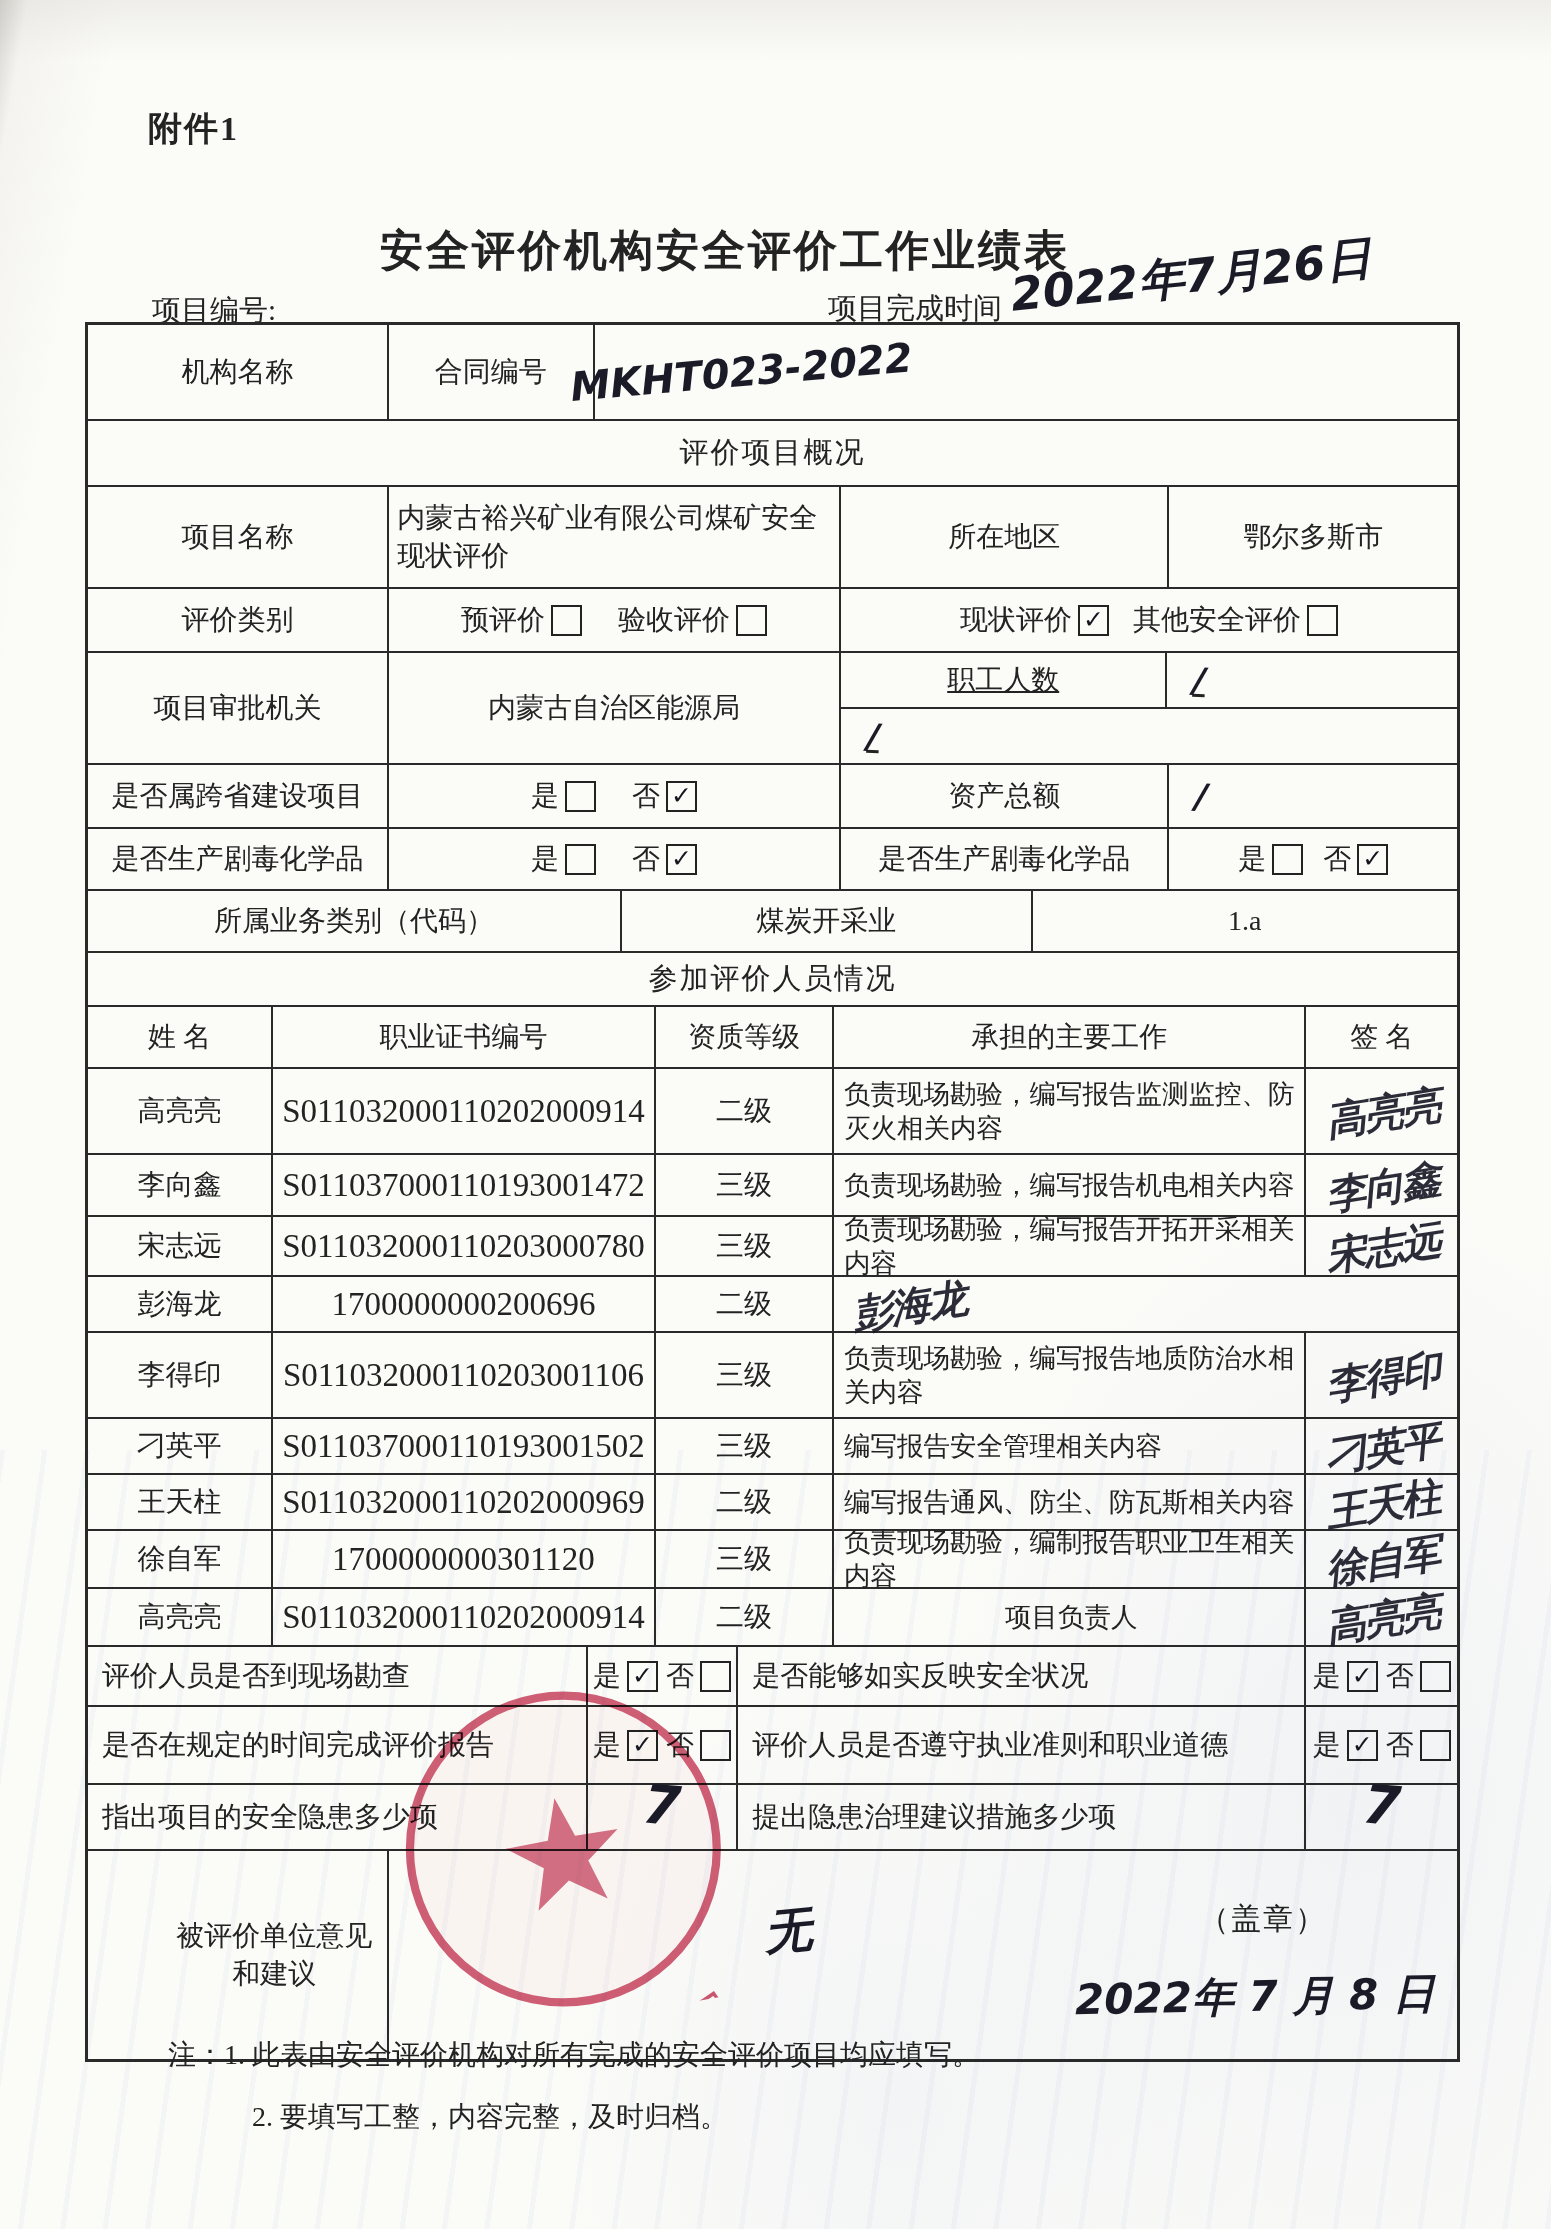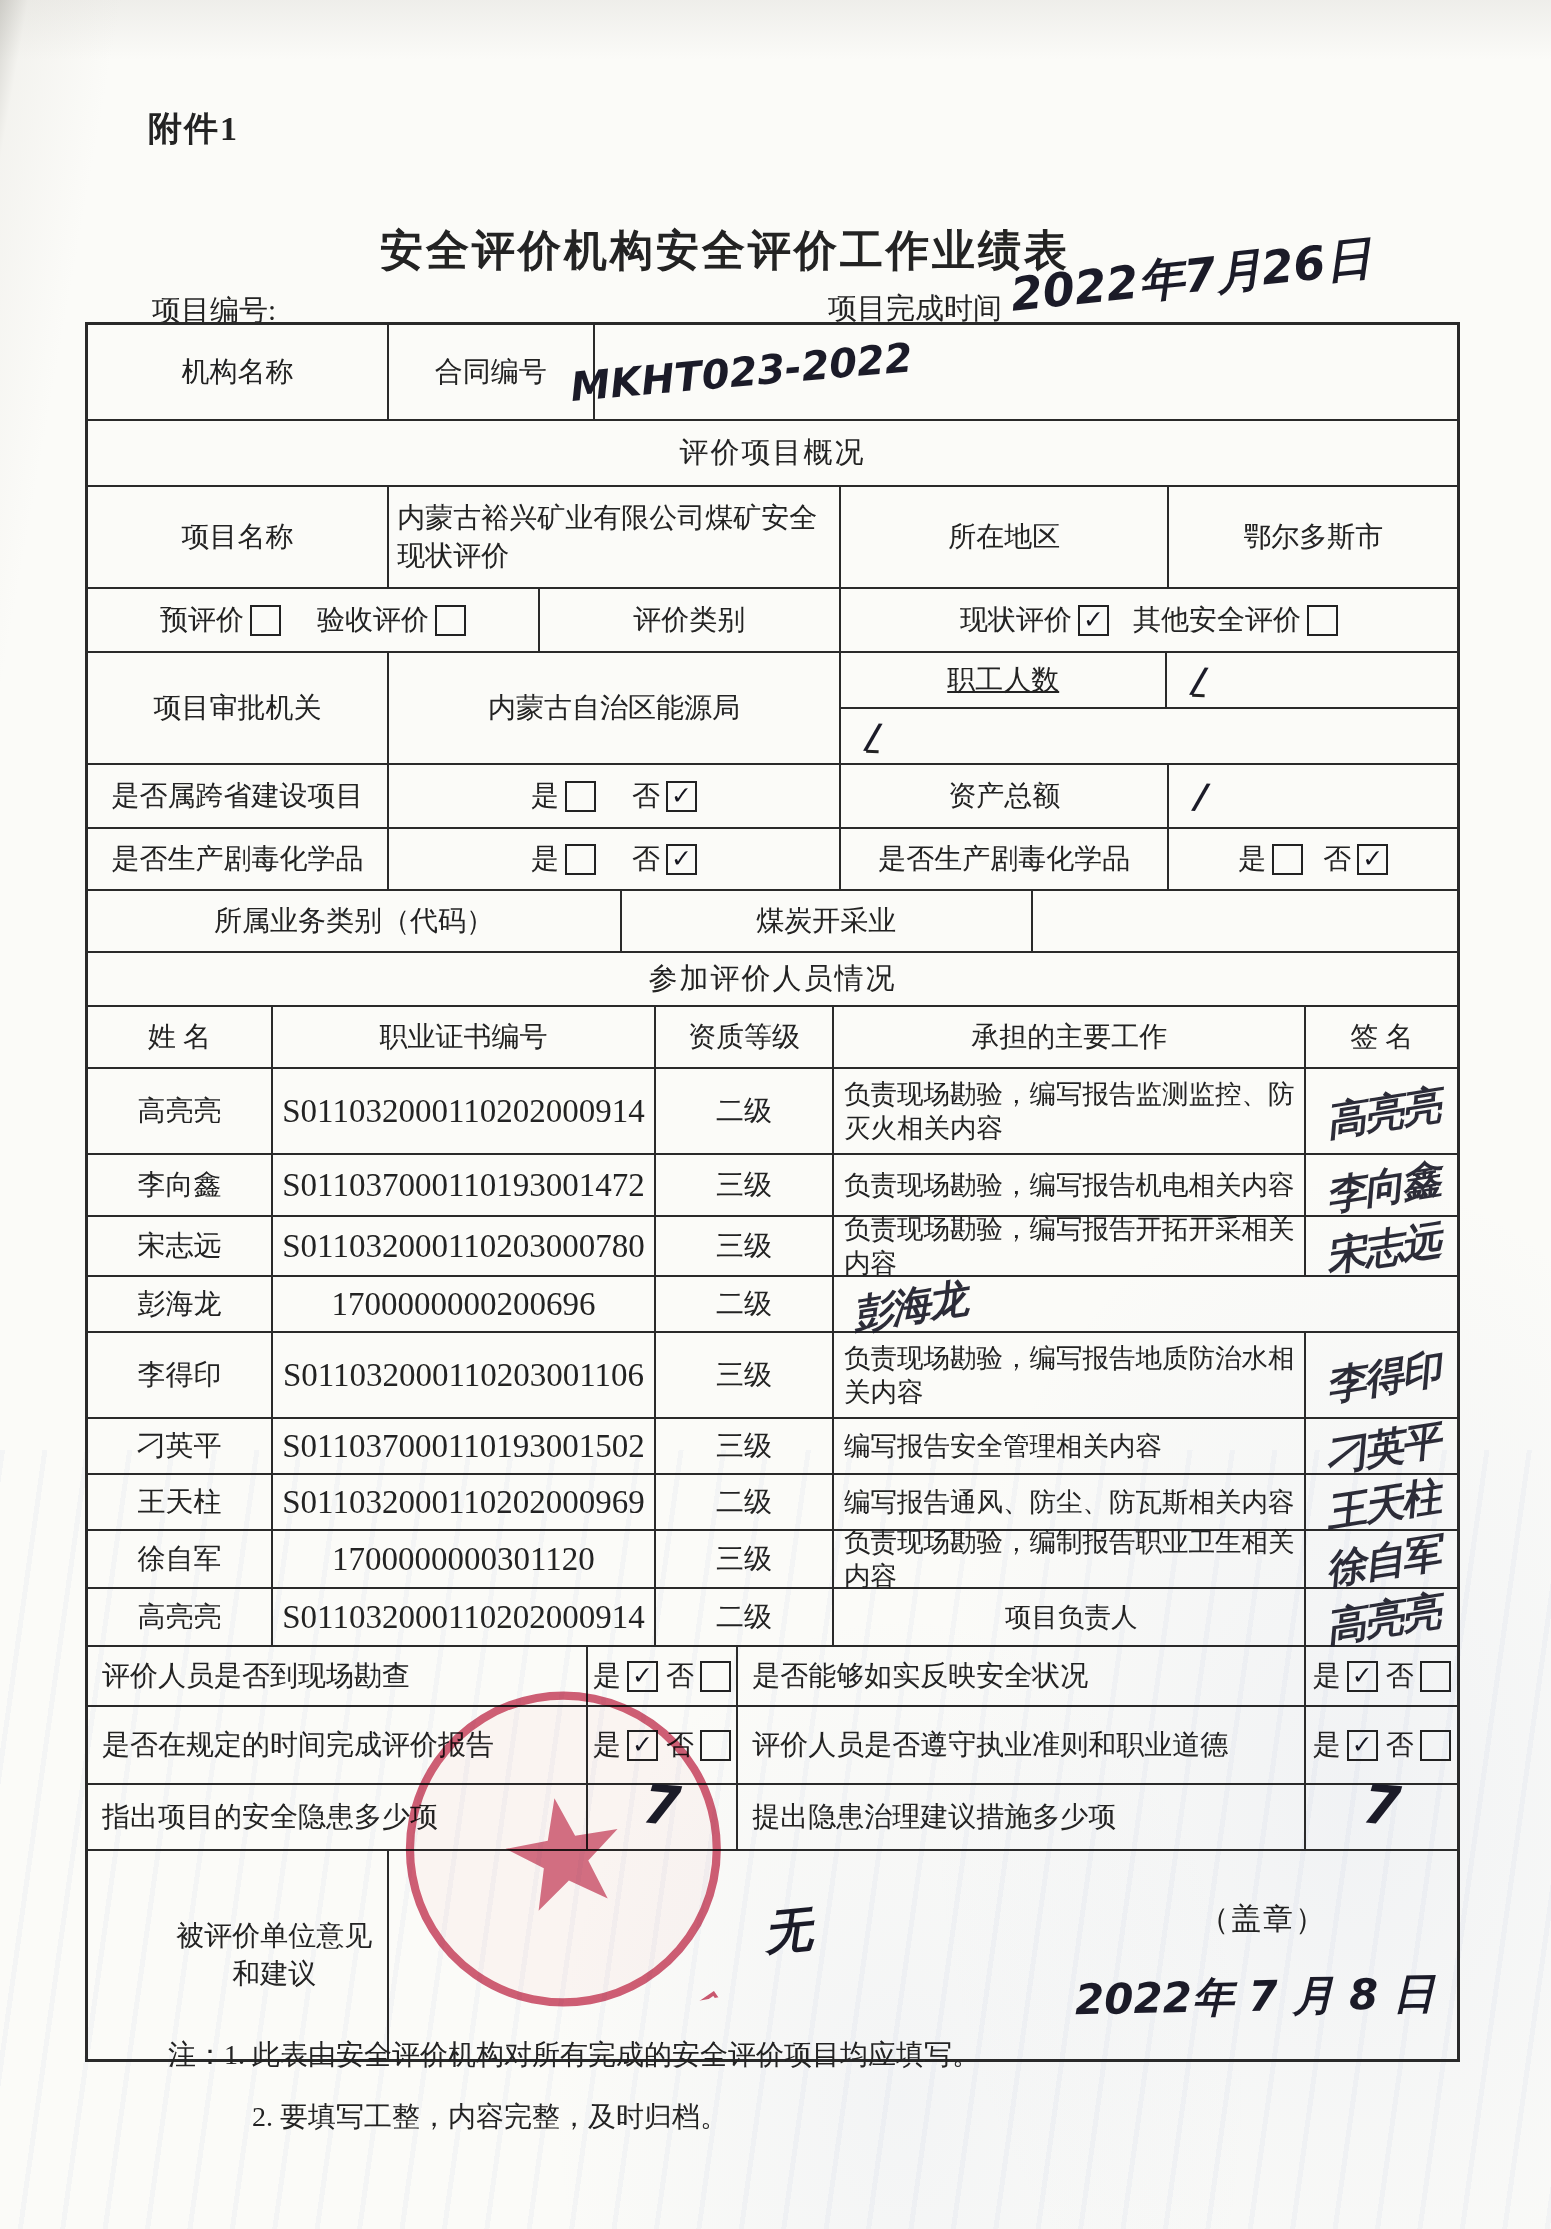--- a/index.html
+++ b/index.html
@@ -133,33 +133,33 @@
         </div>
       <div class="c w-3">
           <span>所在地区</span>
         </div>
       <div class="c w-4 endc">
           <span>鄂尔多斯市</span>
         </div>
     </div>
 
     <div class="row" style="height:64px">
-      <div class="c w-2">
-        <span class="opt">
-            <span class="optlbl">预评价</span>
-            <span class="box"></span>
-          </span>
-        <span class="opt">
-            <span class="optlbl">验收评价</span>
-            <span class="box"></span>
-          </span>
-      </div>
       <div class="c w-1">
           <span>评价类别</span>
         </div>
+      <div class="c w-2">
+        <span class="opt">
+            <span class="optlbl">预评价</span>
+            <span class="box"></span>
+          </span>
+        <span class="opt">
+            <span class="optlbl">验收评价</span>
+            <span class="box"></span>
+          </span>
+      </div>
       <div class="c w-34 endc">
         <span class="opt">
             <span class="optlbl">现状评价</span>
             <span class="box">✓</span>
           </span>
         <span class="opt" style="margin-left:6px">
             <span class="optlbl">其他安全评价</span>
             <span class="box"></span>
           </span>
       </div>
@@ -239,20 +239,23 @@
           </span>
       </div>
     </div>
 
     <div class="row" style="height:62px">
       <div class="c w-bl">
           <span>所属业务类别（代码）</span>
         </div>
       <div class="c w-bm">
           <span>煤炭开采业</span>
+        </div>
+      <div class="c w-br endc">
+          <span>1.a</span>
         </div>
     </div>
 
     <div class="row" style="height:54px">
       <div class="c endc sect" style="width:100%">
           <span>参加评价人员情况</span>
         </div>
     </div>
 
     <div class="row" style="height:62px">

